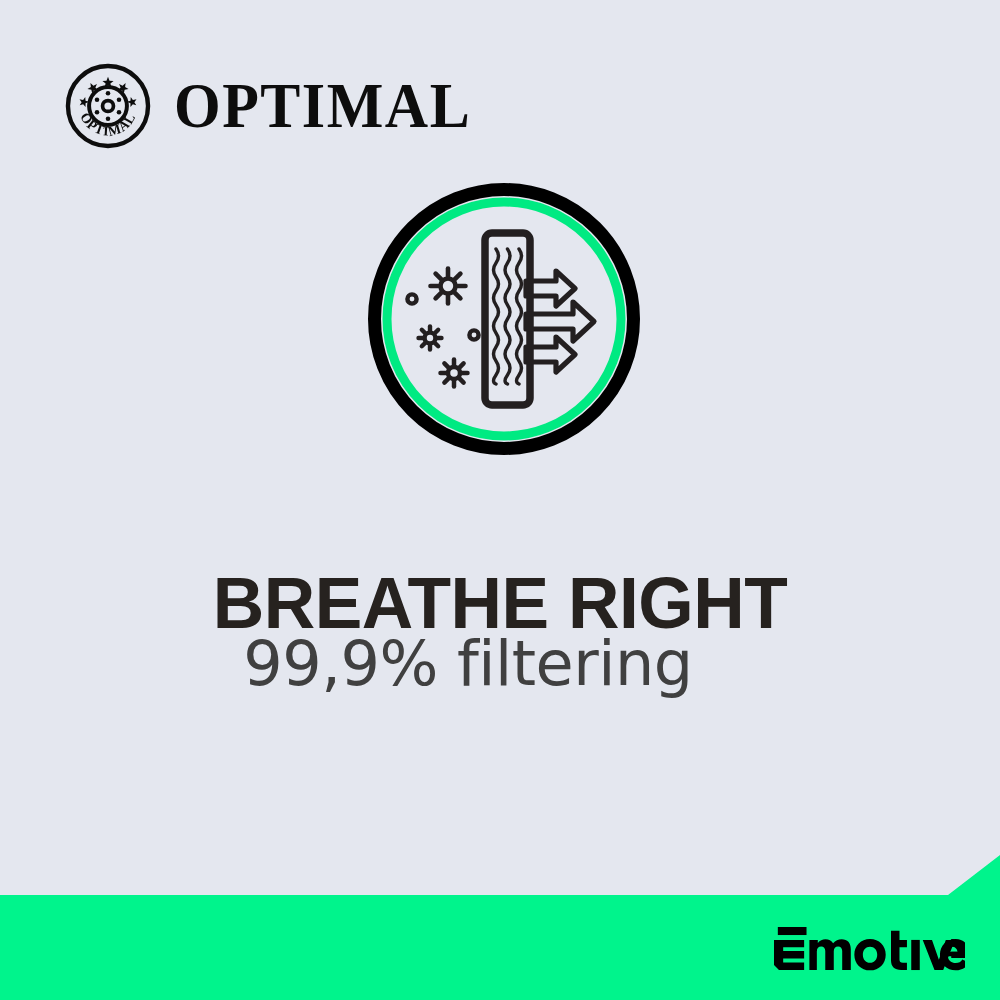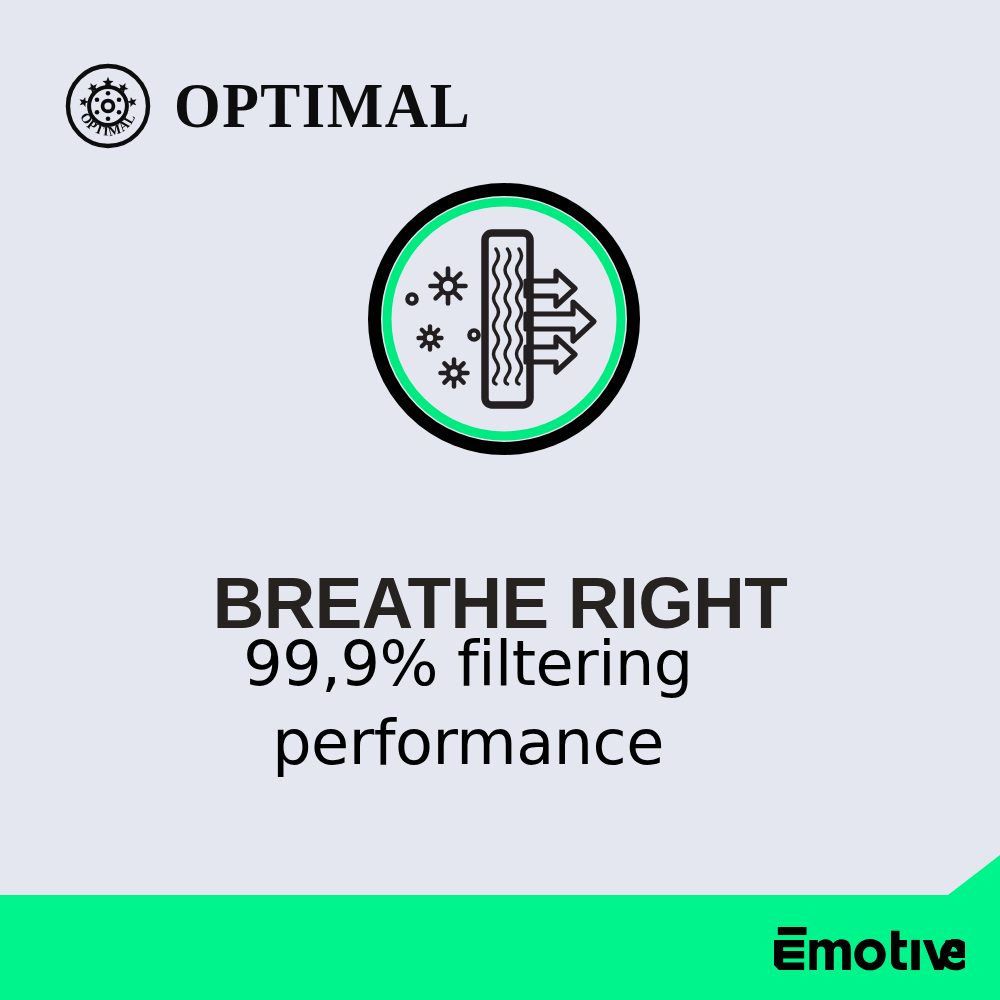--- a/index.html
+++ b/index.html
@@ -84,21 +84,21 @@
     position: absolute;
     top: 624px;
     left: 0;
     width: 936px;
     text-align: center;
     font-family: "DejaVu Sans", sans-serif;
     font-weight: 400;
     font-size: 62px;
     line-height: 1.28;
     letter-spacing: -0.5px;
-    color: #000000;
+    color: #404040;
   }
   .subhead .line {
     display: block;
   }
 
   
   .footer-band {
     position: absolute;
     left: 0;
     bottom: 0;
@@ -245,21 +245,20 @@
 
         <path d="M158,164 L188,164 L188,154 L207,171.5 L188,189 L188,179 L158,179 Z"></path>
       </g>
     </svg>
   </div>
 
   <h1 class="headline">BREATHE RIGHT</h1>
 
   <div class="subhead">
     <span class="line">99,9% filtering</span>
-    <span class="line">performance</span>
   </div>
 
   <div class="footer-band">
     <svg class="footer-logo" viewBox="0 0 200 46" aria-hidden="true">
       <g fill="#000000">
 
         <rect x="4" y="0" width="30" height="8.4"></rect>
         <path d="M0,13.5 L31.5,13.5 L31.5,21.3 L9.6,21.3 L9.6,25.2 L31.5,25.2 L31.5,33.0 L9.6,33.0 L9.6,37.0 L31.5,37.0 L31.5,45 L5.2,45 L0,39.6 Z"></path>
 
         <path d="M37,13.5 L45.8,13.5 L45.8,16.6 C48.0,14.0 50.6,12.8 53.8,12.8

